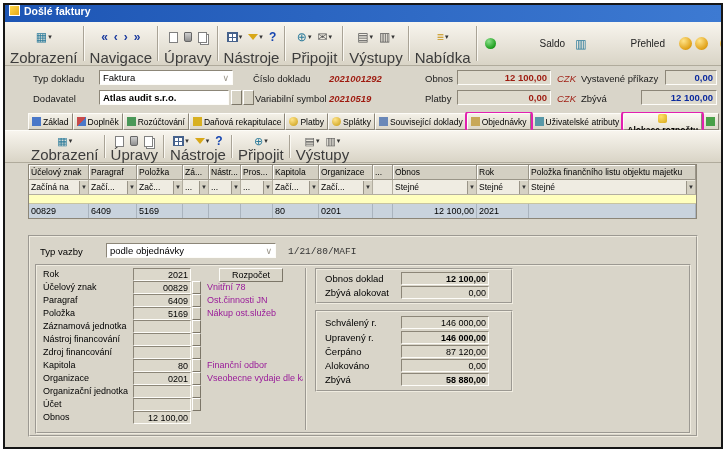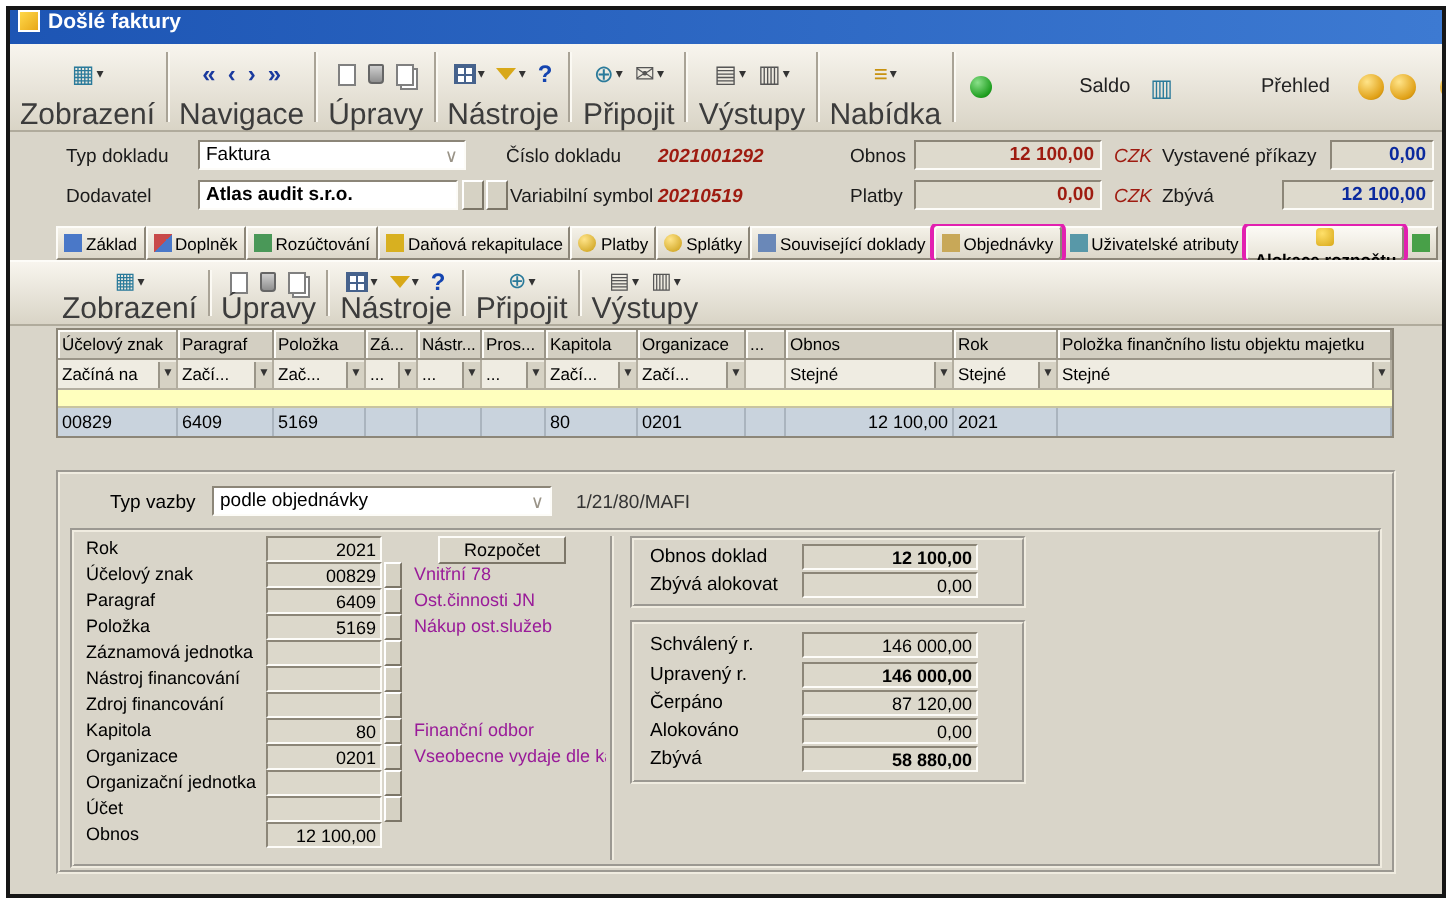--- a/index.html
+++ b/index.html
@@ -88,23 +88,23 @@
   .fa { width:9px; height:13px; background:#d6d2c4; border-left:1px solid #9a9588; font-size:6px;
     display:flex; align-items:center; justify-content:center; color:#333; flex:none; }
   .gnew { height:9px; background:#ffffbe; border-bottom:1px solid #c8c4a0; }
   .gdata { height:14px; background:#c9d3dd; }
   .gdata .gc { border-right:1px solid #aab4be; font-size:9px; padding:1px 2px;
     display:flex; align-items:center; white-space:nowrap; overflow:hidden; }
   .gdata .num { justify-content:flex-end; }
 
   
   .detail { position:absolute; top:230px; left:23px; width:670px; height:202px; border:2px groove #f0ece0; }
-  .tvlabel { position:absolute; left:10px; top:9px; font-size:9.5px;margin-left:15px; }
+  .tvlabel { position:absolute; left:10px; top:9px; font-size:9.5px; }
   .tvcombo { left:76px; top:6px; width:170px; }
-  .tvref { position:absolute; left:258px; top:9px; font-size:9.5px; color:#333; }
+  .tvref { position:absolute; left:258px; top:9px; font-size:9.5px; color:#333;font-family:Liberation Mono, monospace; }
   .gbox { position:absolute; left:5px; top:27px; width:656px; height:170px; border:2px groove #f0ece0; }
   .frow { position:absolute; left:0; width:100%; height:13px; }
   .flabel { position:absolute; left:6px; top:1px; font-size:9px; white-space:nowrap; }
   .fval { position:absolute; left:96px; top:0; width:58px; height:13px; background:#dcd8cb;
     border:1px solid; border-color:#8c8678 #fdfcf8 #fdfcf8 #8c8678; font-size:9px;
     display:flex; align-items:center; justify-content:flex-end; padding:0 2px; }
   .fmini { position:absolute; left:155px; top:0; width:9px; height:13px; background:#d6d2c4;
     border:1px solid; border-color:#fff #7c7668 #7c7668 #fff; }
   .fnote { position:absolute; left:170px; top:1px; width:96px; font-size:9px; color:#991b99; white-space:nowrap; overflow:hidden; }
   .rbtn { position:absolute; left:182px; top:0; width:64px; height:14px; background:#d9d5c8;

